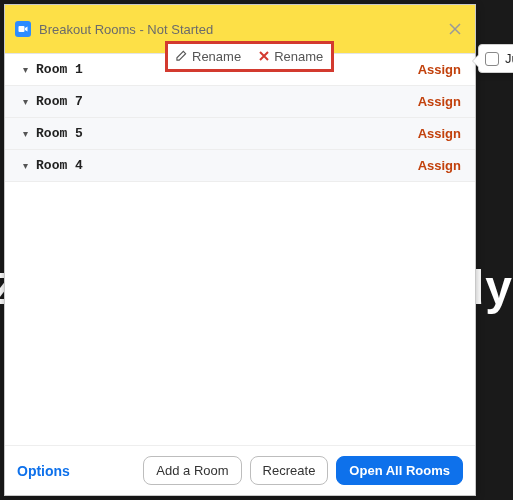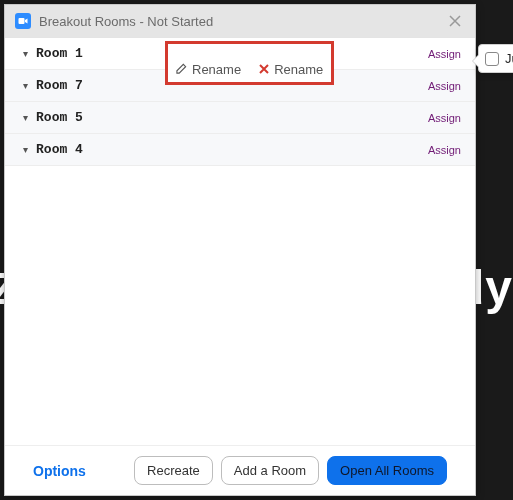--- a/index.html
+++ b/index.html
@@ -40,23 +40,23 @@
     height: 492px;
     background: #fff;
     border: 1px solid #c8c8c8;
     display: flex;
     flex-direction: column;
     box-shadow: 0 2px 8px rgba(0,0,0,0.3);
   }
   .titlebar {
     display: flex;
     align-items: center;
-    padding: 6px 10px;
+    padding: 14px 10px;
     border-bottom: 1px solid #e4e4e4;
-    background: #e5e5e5;
+    background: #fde047;
   }
   .app-icon {
     width: 16px; height: 16px;
     background: #2D8CFF;
     border-radius: 3px;
     margin-right: 8px;
     position: relative;
     display: flex;
     align-items: center;
     justify-content: center;
@@ -82,51 +82,51 @@
   }
   .room-row.selected { background: #fff; }
   .caret {
     margin-right: 8px;
     color: #555;
     font-size: 10px;
   }
   .room-name { font-weight: 600; color: #222; flex: 0 0 auto; font-family: Liberation Mono, monospace; }
   .row-spacer { flex: 1; }
   .assign-link {
-    color: #701a75;
-    font-weight: 400;
-    cursor: pointer;
-    font-size: 11px;
+    color: #c2410c;
+    font-weight: 700;
+    cursor: pointer;
+    font-size: 13px;
   }
   .action-box {
     position: absolute;
     left: 160px;
     top: 36px;
     border: 3px solid #d33a2f;
-    padding: 18px 8px 5px 8px;
+    padding: 5px 8px 5px 8px;
     display: flex;
     gap: 18px;
     background: #fff;
     align-items: center;
   }
   .action-item {
     display: flex; align-items: center; gap: 5px;
     font-size: 13px;
     cursor: pointer;
   }
   .action-item.rename { color: #555; }
   .action-item.delete { color: #555; }
   .action-item.delete .x-ic { color: #d33a2f; }
   .pen-ic svg { width: 11px; height: 11px; }
   .x-ic svg { width: 10px; height: 10px; stroke: #d33a2f; stroke-width: 2;}
   .dialog-body { flex: 1; }
   .footer {
     display: flex;
     align-items: center;
-    padding: 10px 28px;
+    padding: 10px 12px;
     gap: 8px;
     border-top: 1px solid #eee;
   }
   .options-link {
     color: #0e71eb;
     font-weight: 600;
     cursor: pointer;
     margin-right: auto;
     font-size: 14px;
   }
@@ -135,22 +135,22 @@
     background: #fff;
     border-radius: 8px;
     padding: 6px 12px;
     font-size: 13px;
     color: #333;
     cursor: pointer;
   }
   .btn.primary {
     background: #0e71eb;
     border-color: #0e71eb;
-    color: #0f172a;
-    font-weight: 400;
+    color: #ffffff;
+    font-weight: 700;
   }
   .popover {
     position: absolute;
     left: 478px;
     top: 44px;
     background: #fff;
     border: 1px solid #d0d0d0;
     border-radius: 4px;
     padding: 6px 8px 6px 6px;
     display: flex;
@@ -243,22 +243,22 @@
           </svg>
       </span>
       <span>Rename</span>
     </span>
   </div>
 
   <div class="dialog-body"></div>
 
   <div class="footer">
     <span class="options-link">Options</span>
+    <button class="btn">Add a Room</button>
     <button class="btn">Recreate</button>
-    <button class="btn">Add a Room</button>
     <button class="btn primary">Open All Rooms</button>
   </div>
 
 </div>
 
 <div class="popover">
   <span class="checkbox"></span>
   <span class="pop-label">Judy</span>
 </div>
 

